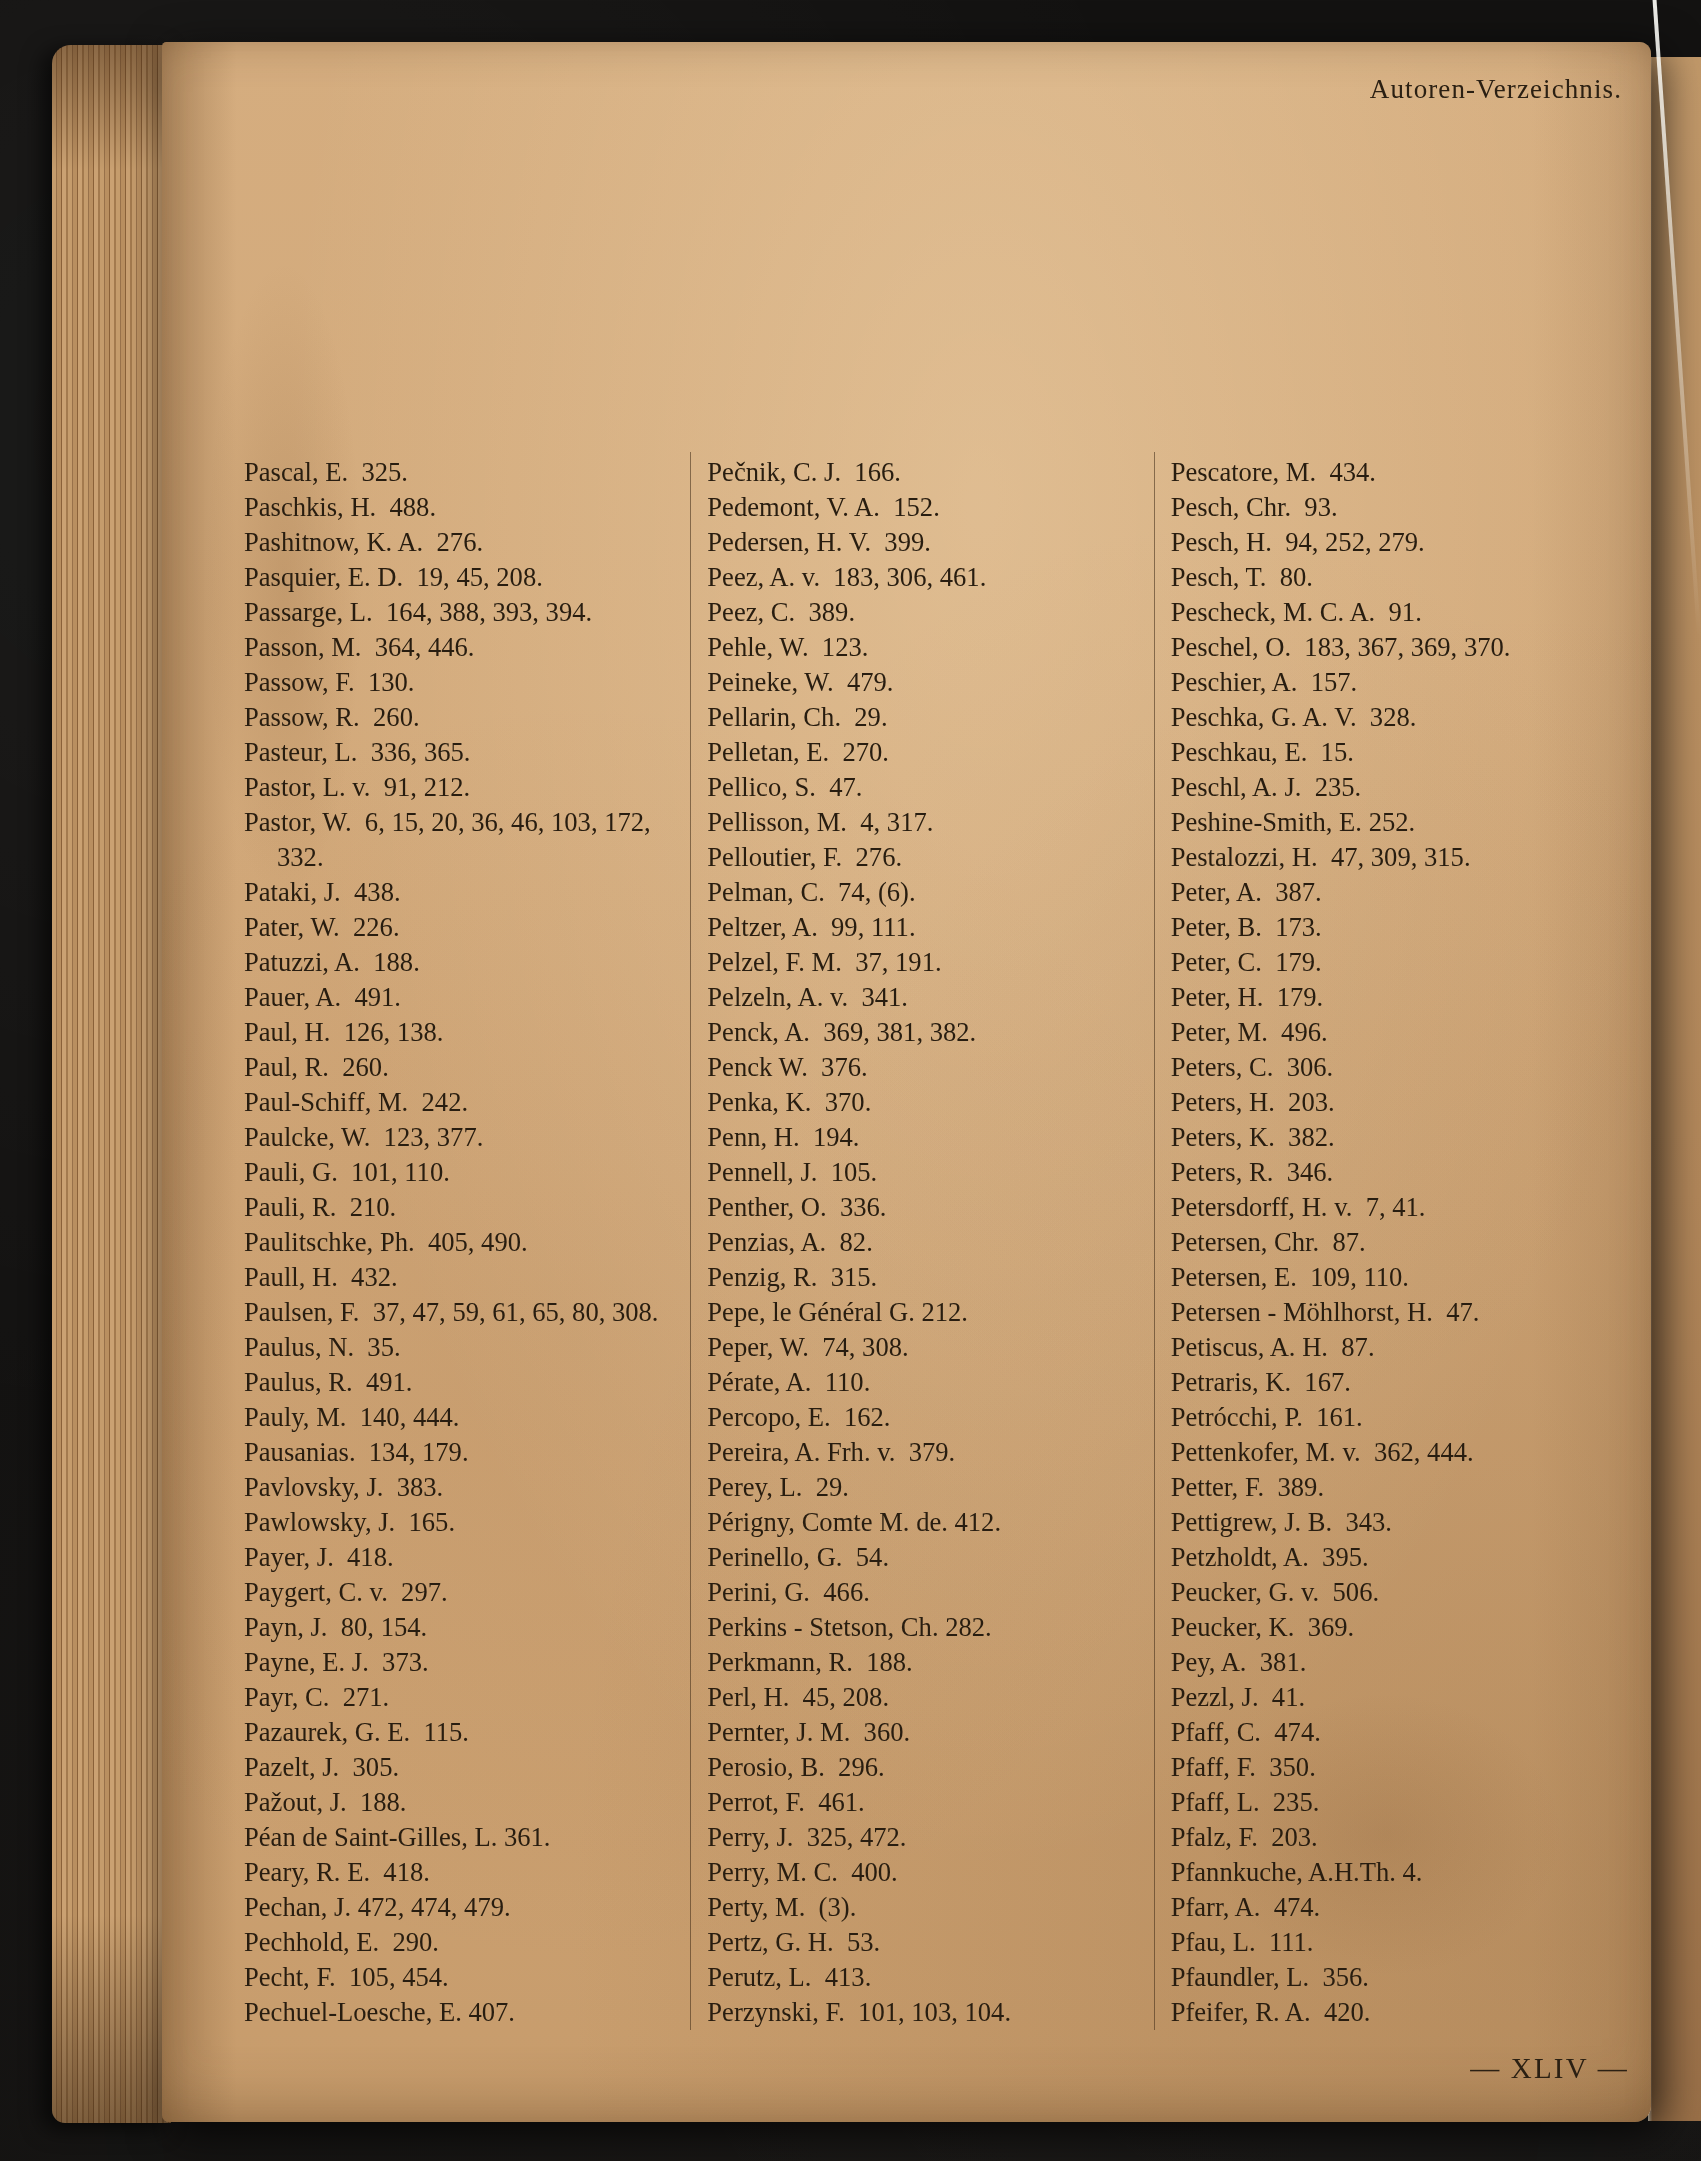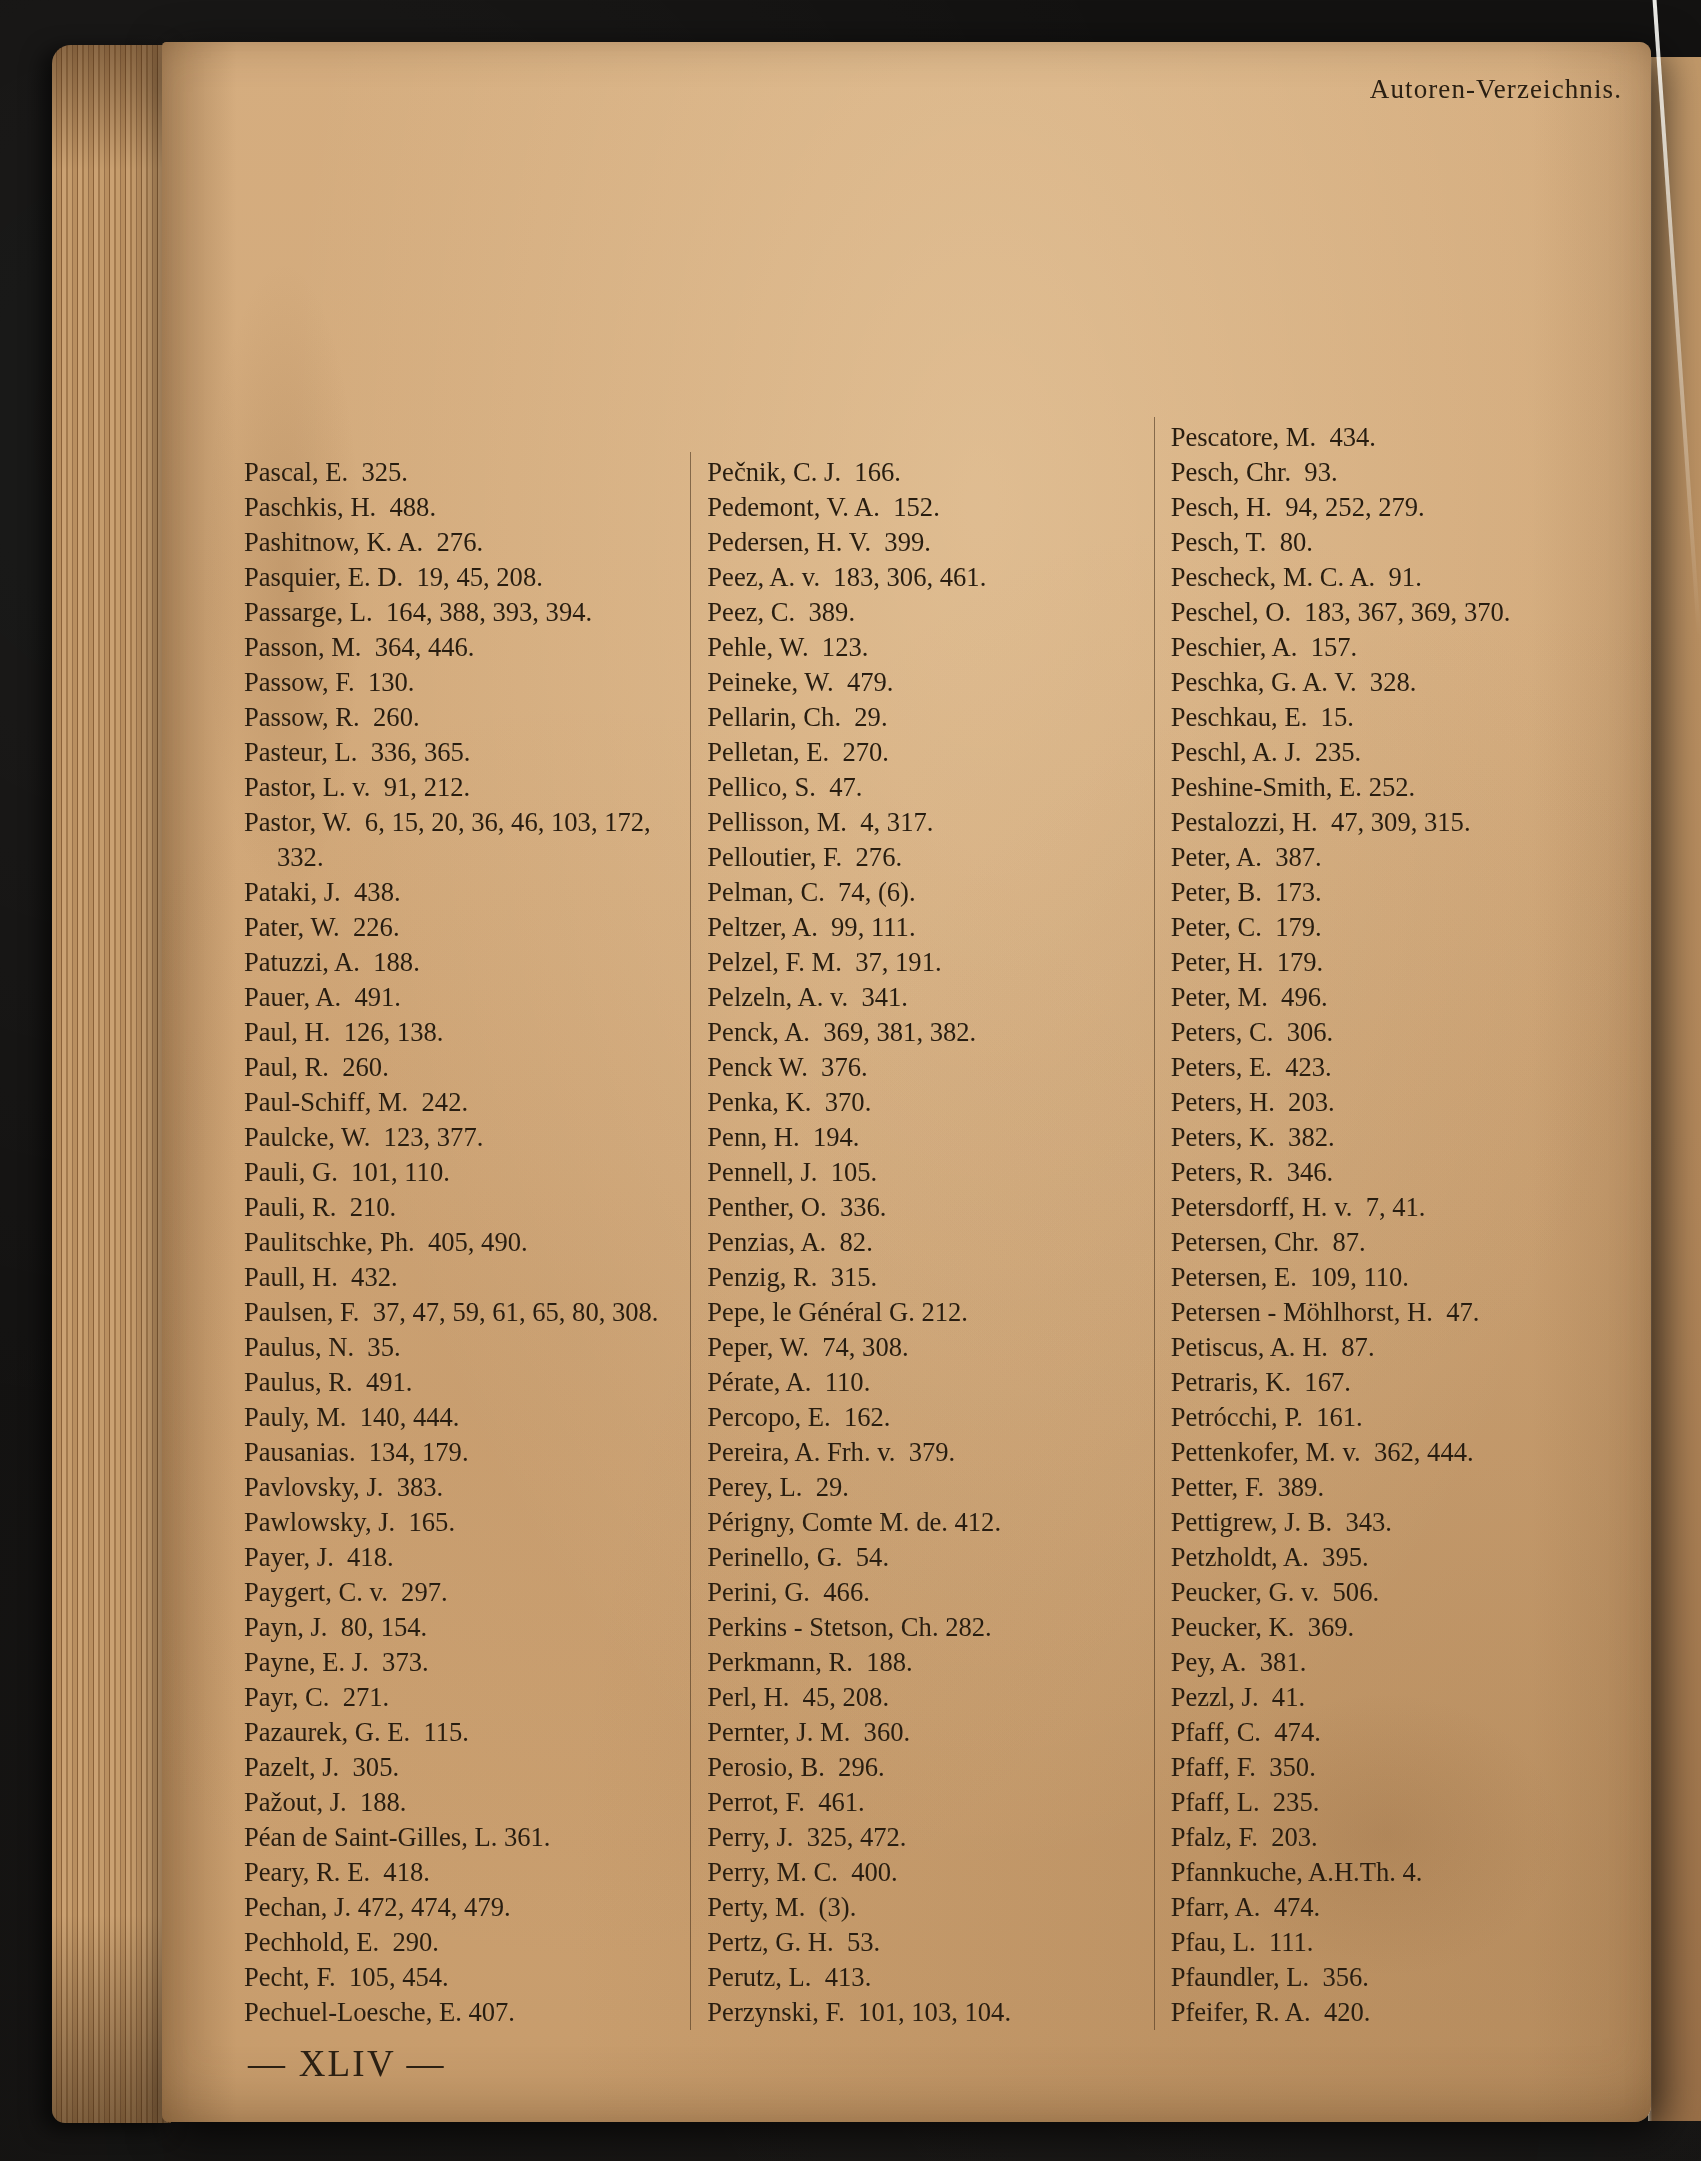--- a/index.html
+++ b/index.html
@@ -117,22 +117,22 @@
     white-space: pre-wrap;
     padding-left: 33px;
     text-indent: -33px;
     color: #281d10;
   }
   .page-footer {
     position: absolute;
     bottom: 37px;
     left: 86px;
     right: 22px;
-    text-align: left;
-    font-size: 37px;
+    text-align: right;
+    font-size: 29px;
     letter-spacing: 2.2px;
     color: #2b2013;
   }
   .stain {
     position: absolute;
     border-radius: 50%;
     pointer-events: none;
   }
   .stain-1 {
     left: 43px; top: 216px; width: 158px; height: 647px;
@@ -262,21 +262,20 @@
         <div class="entry">Peschkau, E.  15.</div>
         <div class="entry">Peschl, A. J.  235.</div>
         <div class="entry">Peshine-Smith, E. 252.</div>
         <div class="entry">Pestalozzi, H.  47, 309, 315.</div>
         <div class="entry">Peter, A.  387.</div>
         <div class="entry">Peter, B.  173.</div>
         <div class="entry">Peter, C.  179.</div>
         <div class="entry">Peter, H.  179.</div>
         <div class="entry">Peter, M.  496.</div>
         <div class="entry">Peters, C.  306.</div>
-        <div class="entry">Peters, E.  423.</div>
         <div class="entry">Peters, H.  203.</div>
         <div class="entry">Peters, K.  382.</div>
         <div class="entry">Peters, R.  346.</div>
         <div class="entry">Petersdorff, H. v.  7, 41.</div>
         <div class="entry">Petersen, Chr.  87.</div>
         <div class="entry">Petersen, E.  109, 110.</div>
         <div class="entry">Petersen - Möhlhorst, H.  47.</div>
         <div class="entry">Petiscus, A. H.  87.</div>
         <div class="entry">Petraris, K.  167.</div>
         <div class="entry">Petrócchi, P.  161.</div>

